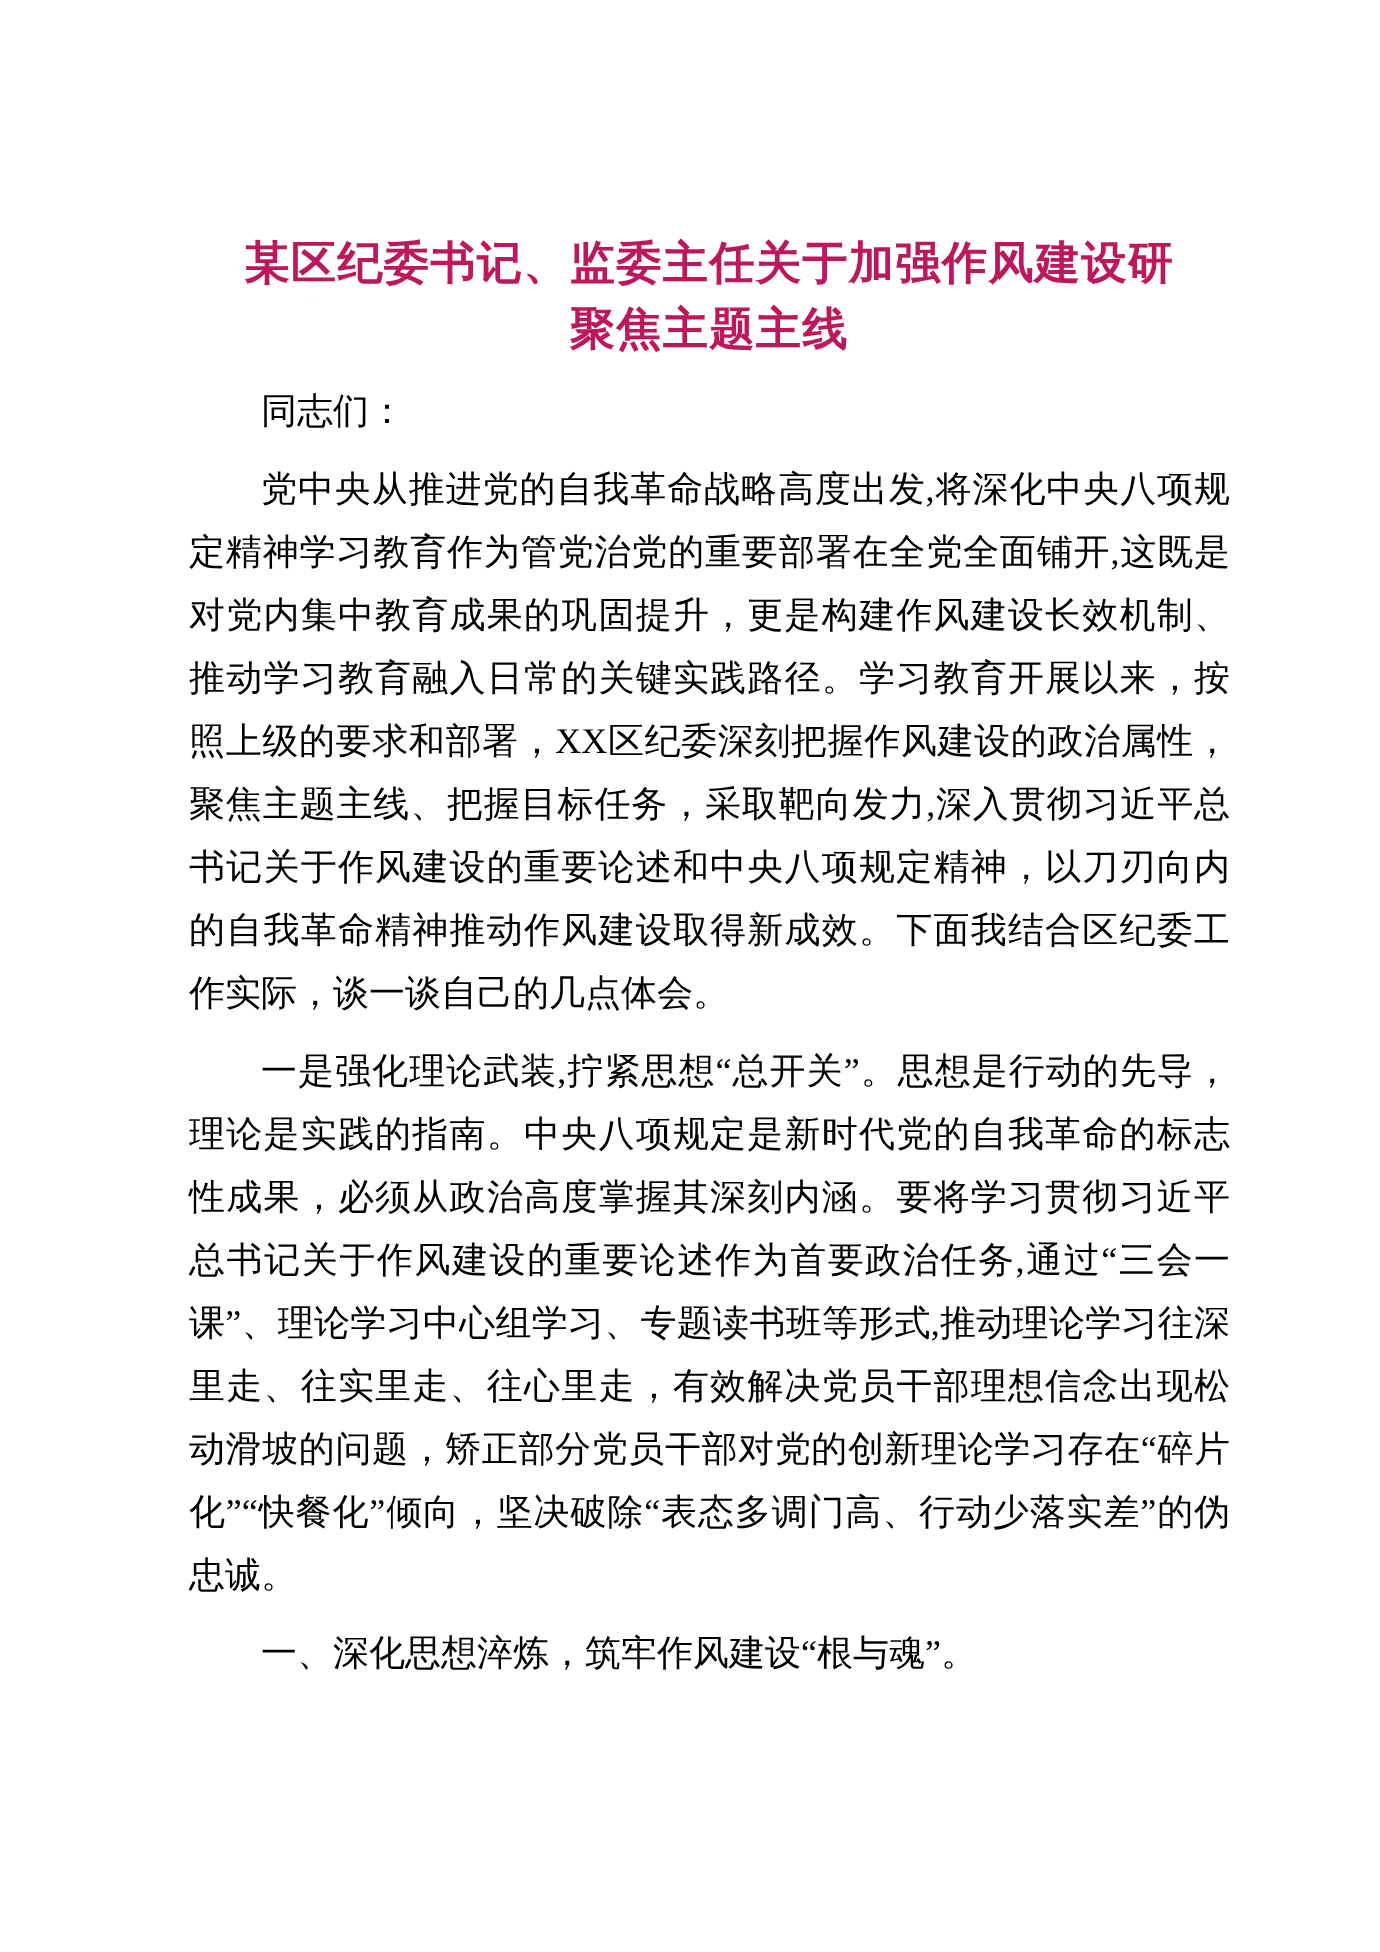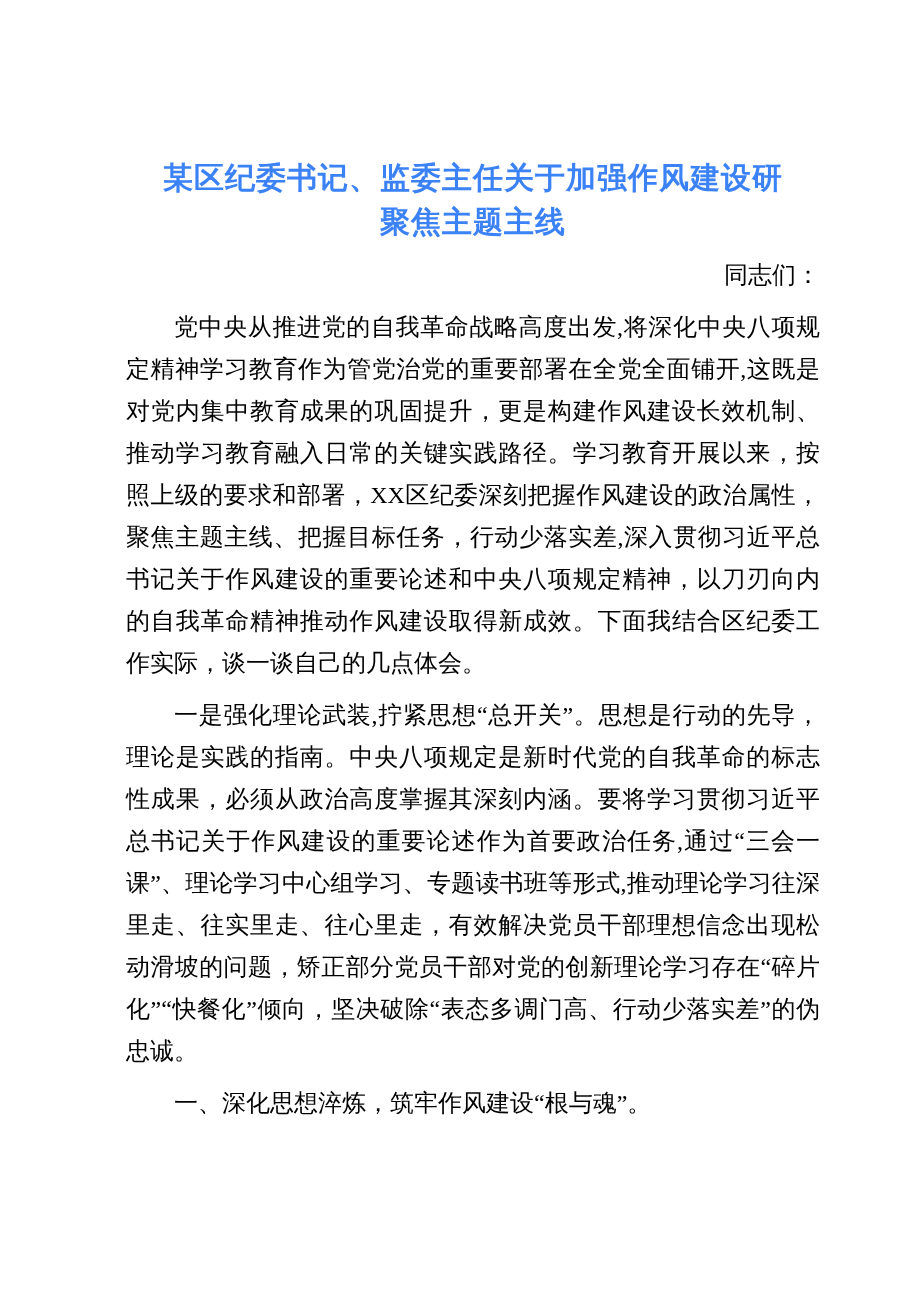--- a/index.html
+++ b/index.html
@@ -13,57 +13,57 @@
     height: 1301px;
     box-sizing: border-box;
     background: #ffffff;
     color: #000000;
     padding: 156px 100px 0 126px;
     overflow: hidden;
   }
   .doc-title {
     margin: 0;
     padding: 0;
-    font-family: Liberation Serif, serif;
+    font-family: Liberation Mono, monospace;
     font-weight: bold;
     font-size: 30px;
     line-height: 44px;
     text-align: center;
-    color: #3b82f6;
+    color: #be185d;
     letter-spacing: 1px;
   }
   .title-line {
     display: block;
   }
   .para {
     margin: 10px 0 0 0;
     padding: 0;
     font-family: "Liberation Serif", "DejaVu Serif", serif;
     font-size: 24px;
     line-height: 42px;
     text-align: justify;
     text-justify: inter-ideograph;
     text-indent: 2em;
     color: #000000;
   }
   .salutation {
     margin-top: 10px;
-    text-align: right;
+    text-align: left;
   }
 </style>
 </head>
 <body>
 
 <div class="page">
   <h1 class="doc-title">
     <span class="title-line">某区纪委书记、监委主任关于加强作风建设研</span>
     <span class="title-line">聚焦主题主线</span>
   </h1>
 
   <p class="para salutation">同志们：</p>
 
-  <p class="para">党中央从推进党的自我革命战略高度出发,将深化中央八项规定精神学习教育作为管党治党的重要部署在全党全面铺开,这既是对党内集中教育成果的巩固提升，更是构建作风建设长效机制、推动学习教育融入日常的关键实践路径。学习教育开展以来，按照上级的要求和部署，XX区纪委深刻把握作风建设的政治属性，聚焦主题主线、把握目标任务，行动少落实差,深入贯彻习近平总书记关于作风建设的重要论述和中央八项规定精神，以刀刃向内的自我革命精神推动作风建设取得新成效。下面我结合区纪委工作实际，谈一谈自己的几点体会。</p>
+  <p class="para">党中央从推进党的自我革命战略高度出发,将深化中央八项规定精神学习教育作为管党治党的重要部署在全党全面铺开,这既是对党内集中教育成果的巩固提升，更是构建作风建设长效机制、推动学习教育融入日常的关键实践路径。学习教育开展以来，按照上级的要求和部署，XX区纪委深刻把握作风建设的政治属性，聚焦主题主线、把握目标任务，采取靶向发力,深入贯彻习近平总书记关于作风建设的重要论述和中央八项规定精神，以刀刃向内的自我革命精神推动作风建设取得新成效。下面我结合区纪委工作实际，谈一谈自己的几点体会。</p>
 
   <p class="para">一是强化理论武装,拧紧思想“总开关”。思想是行动的先导，理论是实践的指南。中央八项规定是新时代党的自我革命的标志性成果，必须从政治高度掌握其深刻内涵。要将学习贯彻习近平总书记关于作风建设的重要论述作为首要政治任务,通过“三会一课”、理论学习中心组学习、专题读书班等形式,推动理论学习往深里走、往实里走、往心里走，有效解决党员干部理想信念出现松动滑坡的问题，矫正部分党员干部对党的创新理论学习存在“碎片化”“快餐化”倾向，坚决破除“表态多调门高、行动少落实差”的伪忠诚。</p>
 
   <p class="para">一、深化思想淬炼，筑牢作风建设“根与魂”。</p>
 
 </div>
 
 </body></html>

